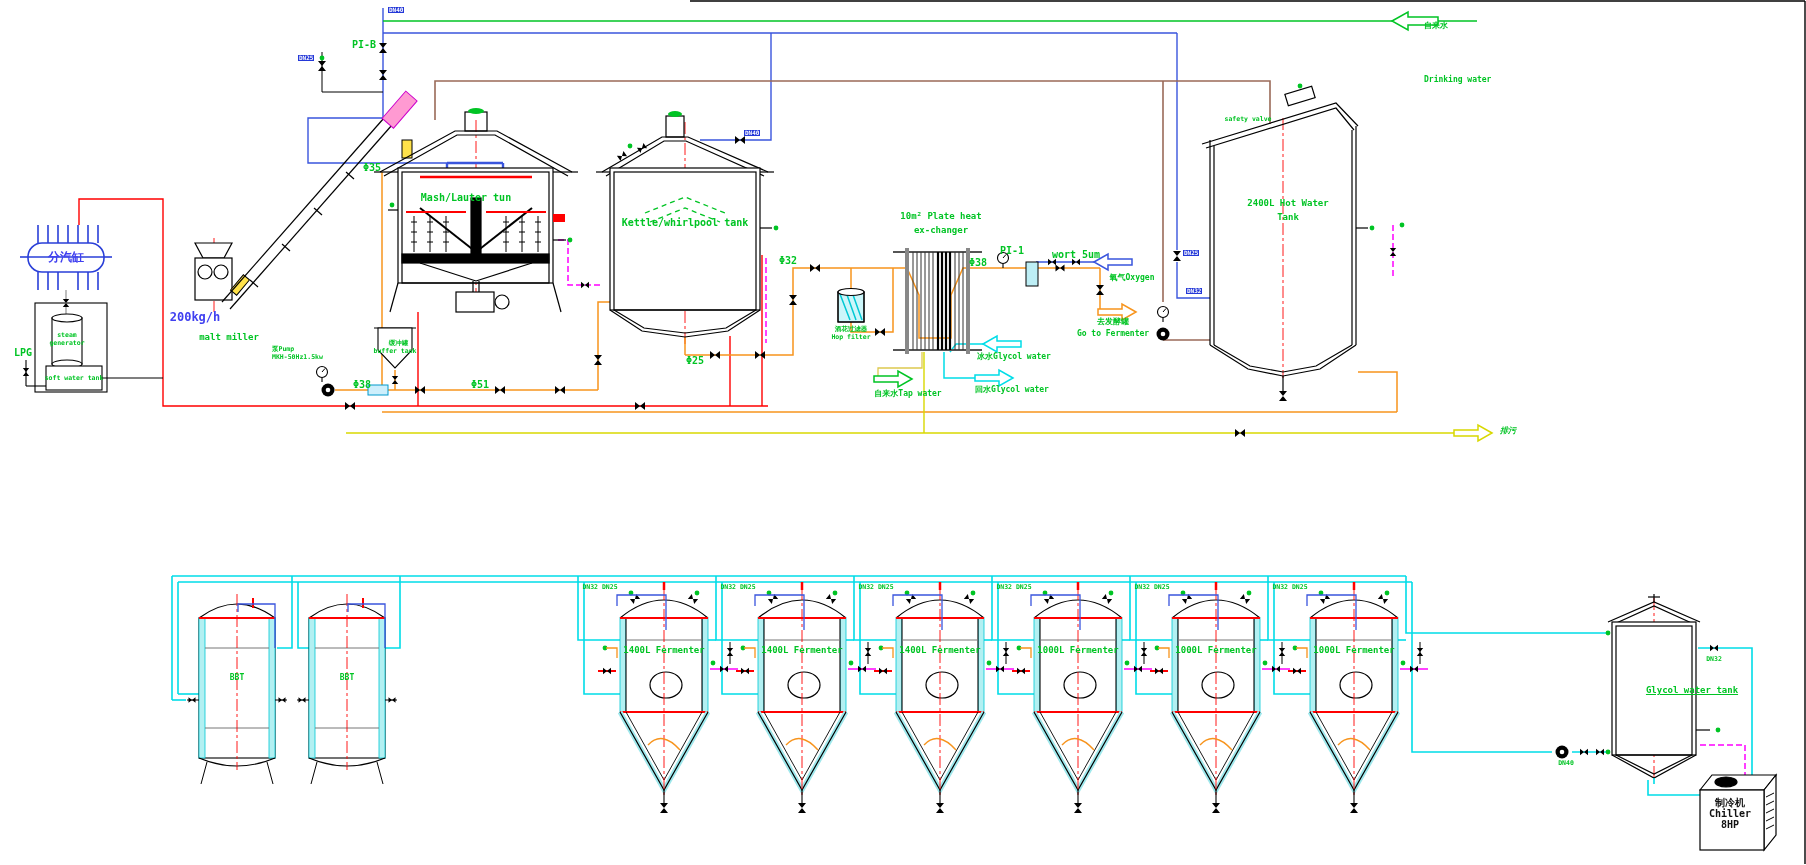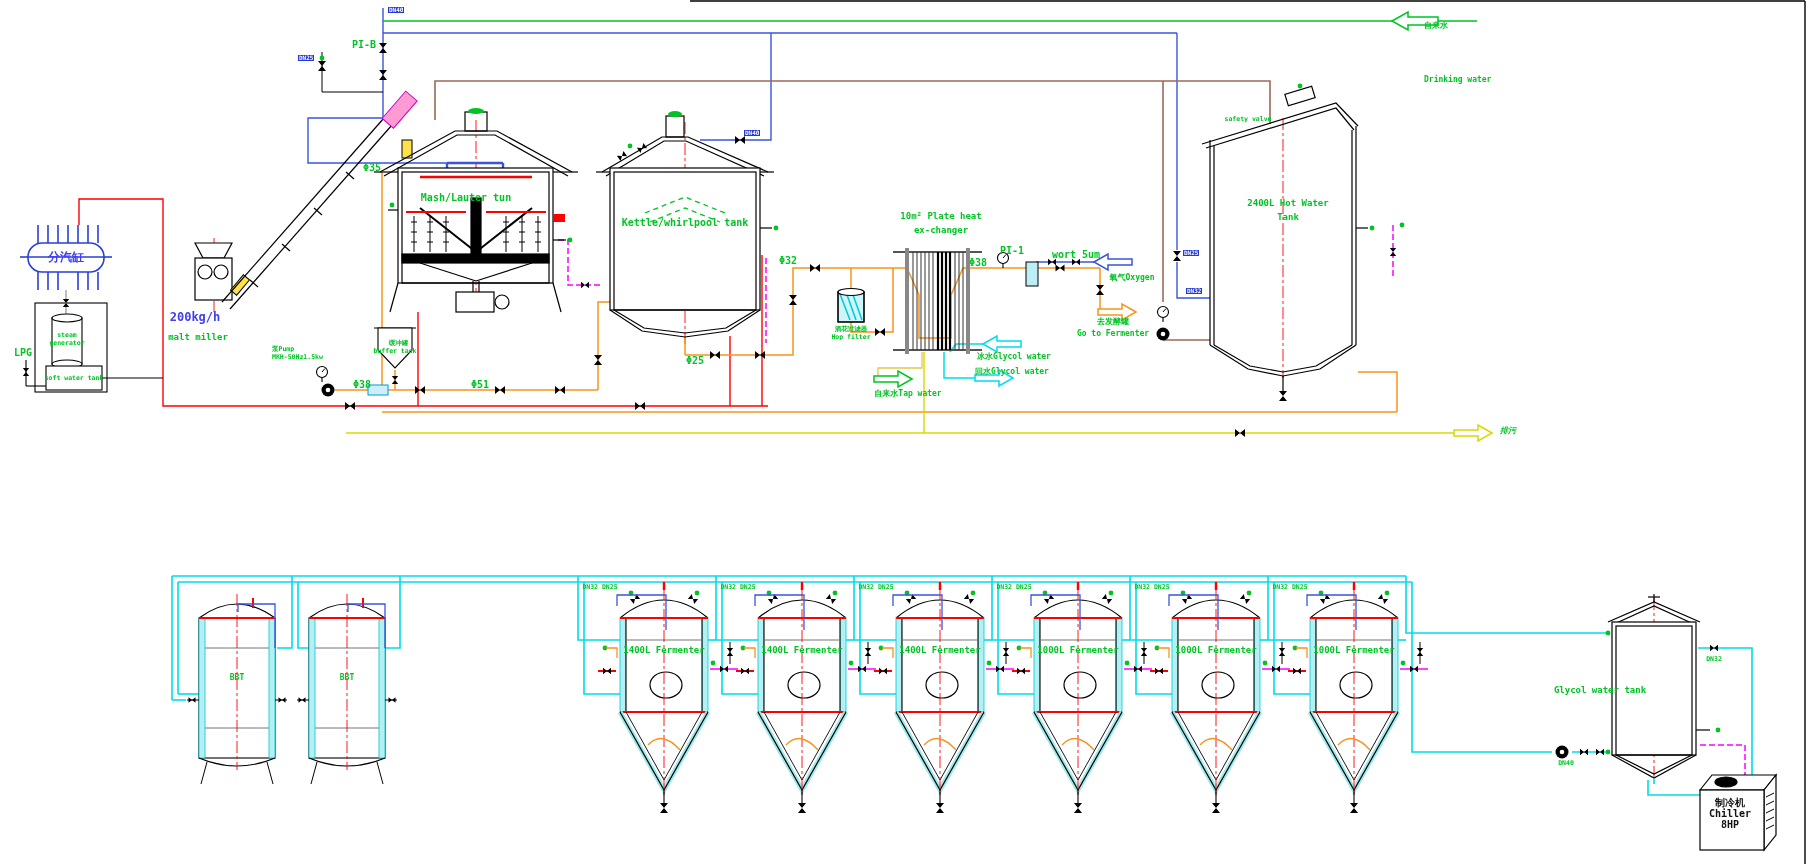--- a/index.html
+++ b/index.html
@@ -475,40 +475,40 @@
   </g>
 </g>
 </svg>
 
 <div class="lbl b9" style="left:66px;top:251px;">分汽缸</div>
 <div class="lbl g7 la" style="left:14px;top:348px;">LPG</div>
 <div class="lbl g6" style="left:67px;top:332px;">steam</div>
 <div class="lbl g6" style="left:67px;top:340px;">generator</div>
 <div class="lbl g6" style="left:74px;top:375px;">soft water tank</div>
 <div class="lbl b9" style="left:195px;top:311px;">200kg/h</div>
-<div class="lbl g9" style="left:198px;top:333px;">malt miller</div>
+<div class="lbl g9" style="left:229px;top:333px;">malt miller</div>
 <div class="lbl g10" style="left:466px;top:193px;">Mash/Lauter tun</div>
 <div class="lbl g6" style="left:395px;top:340px;padding-left:7px;">缓冲罐</div>
 <div class="lbl g6" style="left:395px;top:348px;">buffer tank</div>
 <div class="lbl g6 la" style="left:272px;top:346px;">泵Pump</div>
 <div class="lbl g6 la" style="left:272px;top:354px;">MKH-50Hz1.5kw</div>
 <div class="lbl g10" style="left:685px;top:218px;">Kettle/whirlpool tank</div>
 <div class="lbl g6" style="left:851px;top:326px;">酒花过滤器</div>
 <div class="lbl g6" style="left:851px;top:334px;">Hop filter</div>
 <div class="lbl g9" style="left:941px;top:212px;">10m² Plate heat</div>
 <div class="lbl g9" style="left:941px;top:226px;">ex-changer</div>
 <div class="lbl g7" style="left:978px;top:258px;">Φ38</div>
 <div class="lbl g7" style="left:1012px;top:246px;">PI-1</div>
 <div class="lbl g7" style="left:1076px;top:250px;">wort 5um</div>
 <div class="lbl g8" style="left:1132px;top:274px;">氧气Oxygen</div>
 <div class="lbl g8" style="left:1113px;top:318px;">去发酵罐</div>
 <div class="lbl g8" style="left:1113px;top:330px;">Go to Fermenter</div>
 <div class="lbl g8" style="left:1014px;top:353px;">冰水Glycol water</div>
 <div class="lbl g8" style="left:908px;top:390px;">自来水Tap water</div>
-<div class="lbl g8" style="left:1012px;top:368px;">回水Glycol water</div>
+<div class="lbl g8" style="left:1012px;top:386px;">回水Glycol water</div>
 <div class="lbl g6" style="left:1248px;top:116px;">safety valve</div>
 <div class="lbl g9" style="left:1288px;top:199px;">2400L Hot Water</div>
 <div class="lbl g9" style="left:1288px;top:213px;">Tank</div>
 <div class="lbl g8 la" style="left:1424px;top:22px;">自来水</div>
 <div class="lbl g8 la" style="left:1424px;top:36px;margin-top:40px;">Drinking water</div>
 <div class="lbl g8 la" style="left:1500px;top:427px;font-style:italic;">排污</div>
 <div class="lbl g7 la" style="left:352px;top:40px;">PI-B</div>
 <div class="lbl g7" style="left:372px;top:163px;">Φ35</div>
 <div class="lbl g7" style="left:362px;top:380px;">Φ38</div>
 <div class="lbl g7" style="left:480px;top:380px;">Φ51</div>
@@ -522,21 +522,21 @@
 <div class="lbl tag" style="left:1186px;top:288px;">DN32</div>
 
 <div class="lbl g8" style="left:237px;top:674px;">BBT</div>
 <div class="lbl g8" style="left:347px;top:674px;">BBT</div>
 <div class="lbl g9" style="left:664px;top:646px;">1400L Fermenter</div>
 <div class="lbl g9" style="left:802px;top:646px;">1400L Fermenter</div>
 <div class="lbl g9" style="left:940px;top:646px;">1400L Fermenter</div>
 <div class="lbl g9" style="left:1078px;top:646px;">1000L Fermenter</div>
 <div class="lbl g9" style="left:1216px;top:646px;">1000L Fermenter</div>
 <div class="lbl g9" style="left:1354px;top:646px;">1000L Fermenter</div>
-<div class="lbl g9" style="left:1600px;top:686px;">Glycol water tank</div>
+<div class="lbl g9" style="left:1692px;top:686px;text-decoration:underline;">Glycol water tank</div>
 <div class="lbl blk7" style="left:1730px;top:798px;">制冷机</div>
 <div class="lbl blk7" style="left:1730px;top:809px;">Chiller</div>
 <div class="lbl blk7" style="left:1730px;top:820px;">8HP</div>
 
 <div class="lbl g6" style="left:600px;top:584px;">DN32 DN25</div>
 <div class="lbl g6" style="left:738px;top:584px;">DN32 DN25</div>
 <div class="lbl g6" style="left:876px;top:584px;">DN32 DN25</div>
 <div class="lbl g6" style="left:1014px;top:584px;">DN32 DN25</div>
 <div class="lbl g6" style="left:1152px;top:584px;">DN32 DN25</div>
 <div class="lbl g6" style="left:1290px;top:584px;">DN32 DN25</div>

